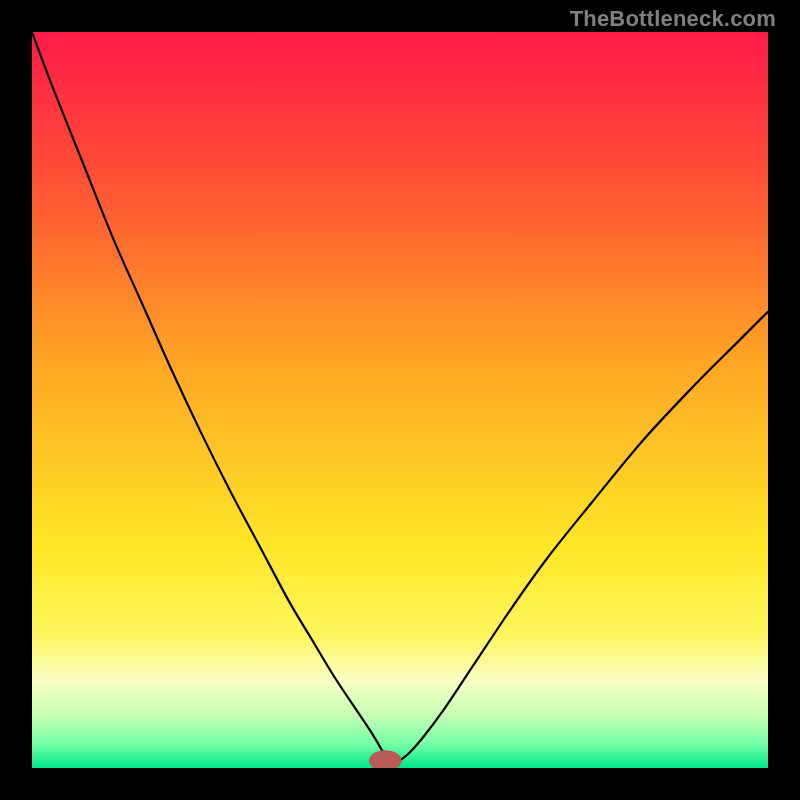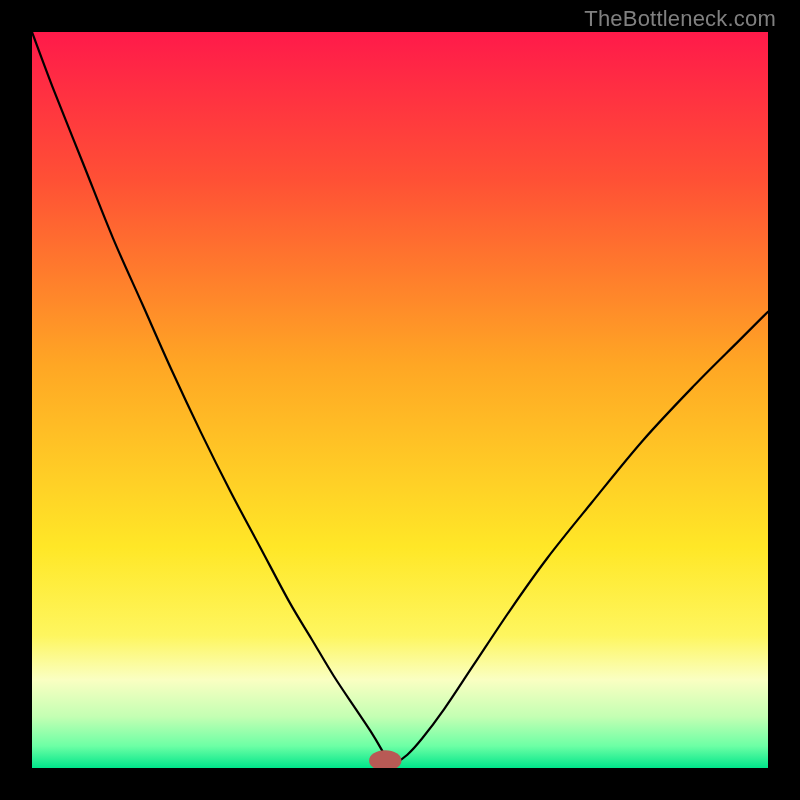--- a/index.html
+++ b/index.html
@@ -17,21 +17,21 @@
     width: 800px;
     height: 800px;
     background: #000;
   }
   .watermark {
     position: absolute;
     top: 6px;
     right: 24px;
     color: #808080;
     font-size: 22px;
-    font-weight: 400;
+    font-weight: 700;
     letter-spacing: 0.2px;
     z-index: 10;
   }
   .plot {
     position: absolute;
     left: 32px;
     top: 32px;
     width: 736px;
     height: 736px;
   }

